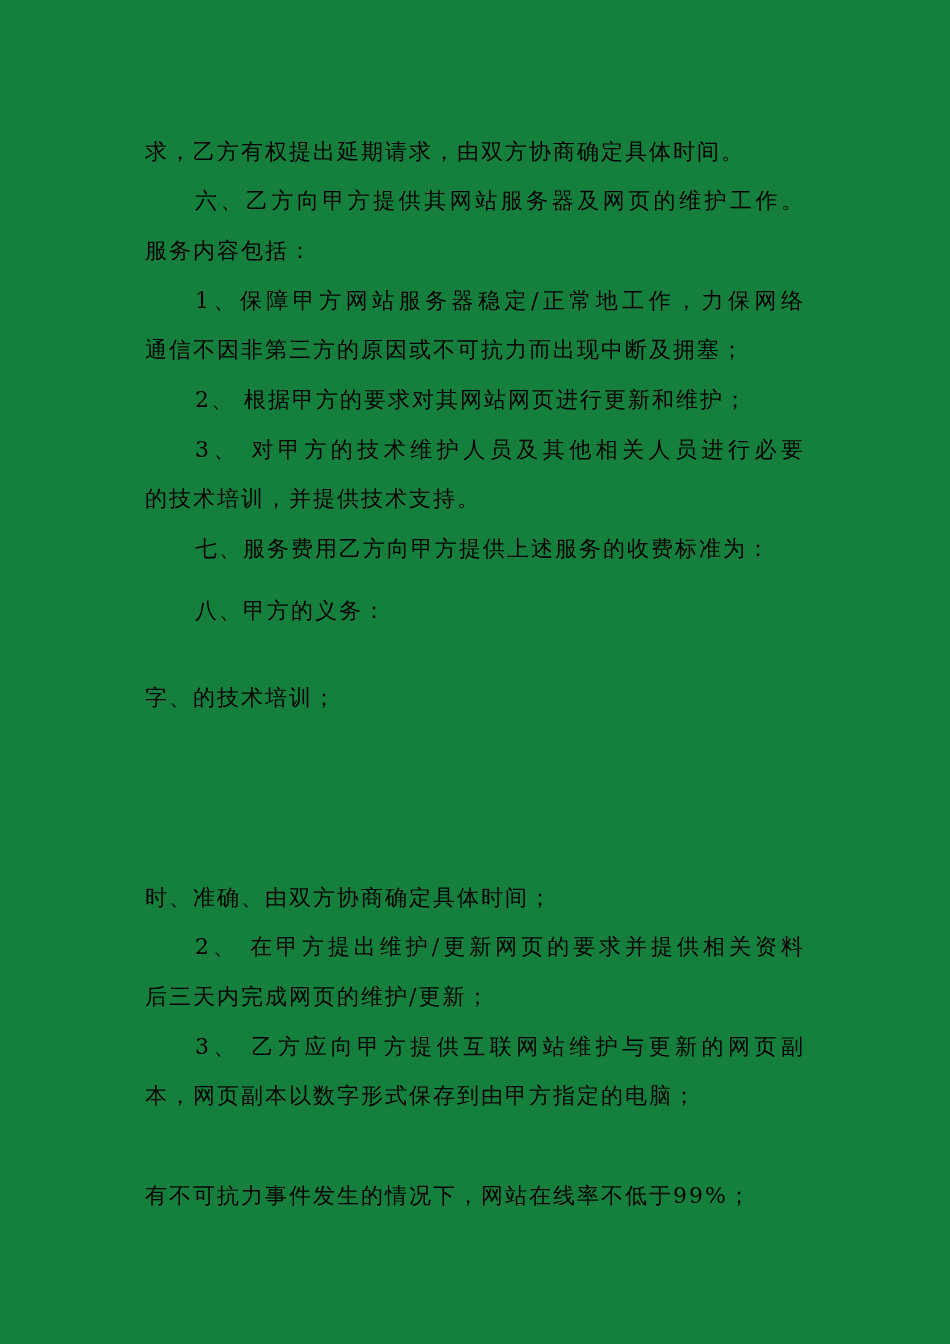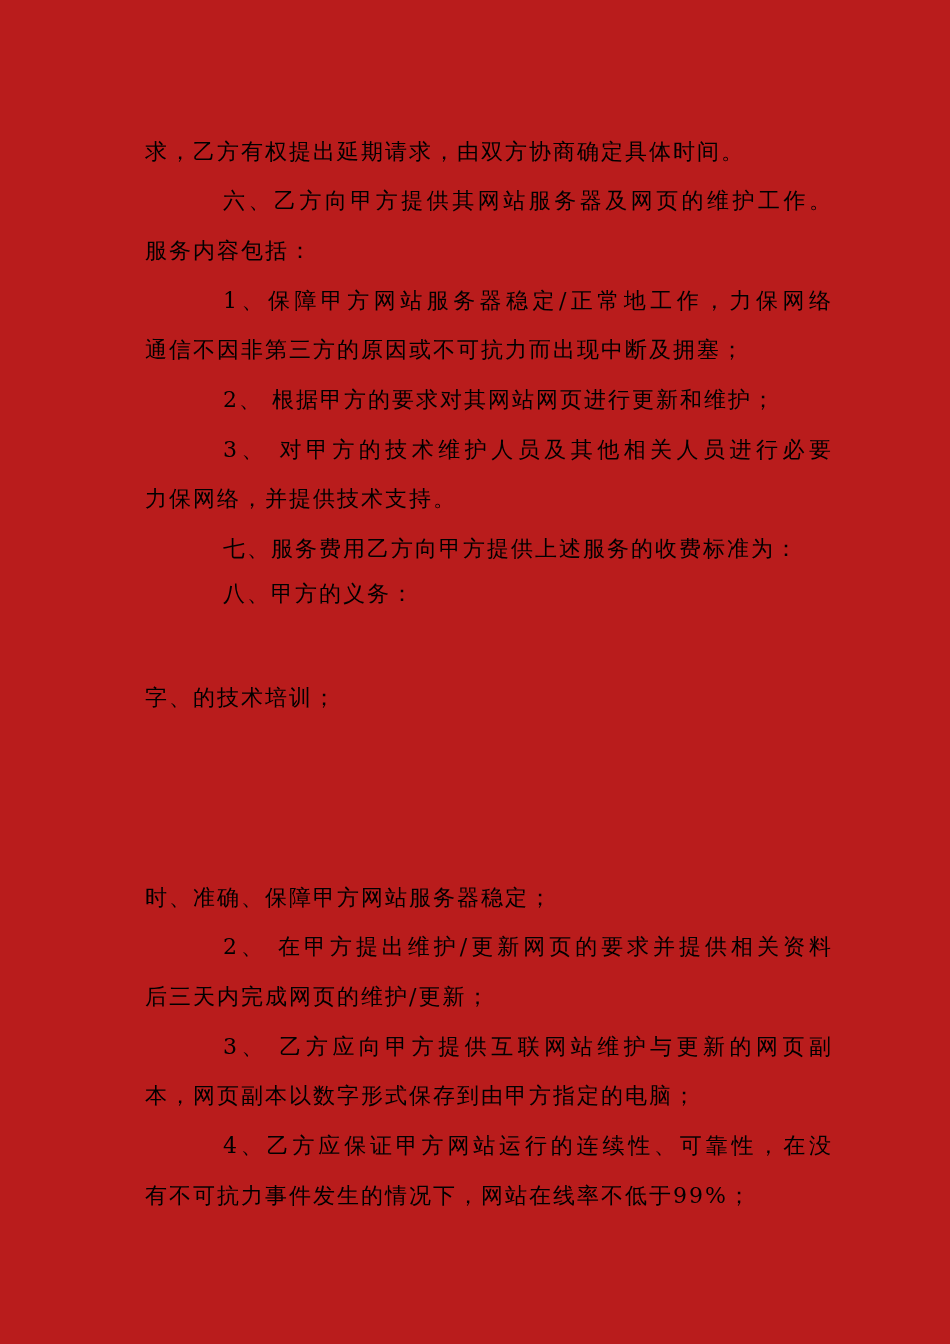--- a/index.html
+++ b/index.html
@@ -14,58 +14,56 @@
       overflow: hidden;
       font-family: "DejaVu Serif", "Liberation Serif", serif;
       color: #000000;
     }
     .page {
       position: absolute;
       left: 0;
       top: 0;
       width: 950px;
       height: 1344px;
-      background: #b91c1c;
+      background: #15803d;
     }
     .line {
       position: absolute;
       left: 145px;
       width: 660px;
       height: 30px;
       line-height: 30px;
       font-size: 22px;
       white-space: nowrap;
       text-align: justify;
       text-align-last: justify;
       letter-spacing: 2px;
     }
     .line.indent {
       left: 195px;
       width: 610px;
-      margin-left: 28px;
     }
     .line.last {
       text-align-last: left;
     }
   </style>
 </head>
 <body>
 
 <div class="page">
   <div class="line last" style="top:137px">求，乙方有权提出延期请求，由双方协商确定具体时间。</div>
   <div class="line indent" style="top:186px">六、乙方向甲方提供其网站服务器及网页的维护工作。</div>
   <div class="line last" style="top:236px">服务内容包括：</div>
   <div class="line indent" style="top:286px">1、保障甲方网站服务器稳定/正常地工作，力保网络</div>
   <div class="line last" style="top:335px">通信不因非第三方的原因或不可抗力而出现中断及拥塞；</div>
   <div class="line indent last" style="top:385px">2、 根据甲方的要求对其网站网页进行更新和维护；</div>
   <div class="line indent" style="top:435px">3、 对甲方的技术维护人员及其他相关人员进行必要</div>
-  <div class="line last" style="top:484px">力保网络，并提供技术支持。</div>
+  <div class="line last" style="top:484px">的技术培训，并提供技术支持。</div>
   <div class="line indent last" style="top:534px">七、服务费用乙方向甲方提供上述服务的收费标准为：</div>
-  <div class="line indent last" style="top:579px">八、甲方的义务：</div>
+  <div class="line indent last" style="top:596px">八、甲方的义务：</div>
   <div class="line last" style="top:683px">字、的技术培训；</div>
-  <div class="line last" style="top:883px">时、准确、保障甲方网站服务器稳定；</div>
+  <div class="line last" style="top:883px">时、准确、由双方协商确定具体时间；</div>
   <div class="line indent" style="top:932px">2、 在甲方提出维护/更新网页的要求并提供相关资料</div>
   <div class="line last" style="top:982px">后三天内完成网页的维护/更新；</div>
   <div class="line indent" style="top:1032px">3、 乙方应向甲方提供互联网站维护与更新的网页副</div>
   <div class="line last" style="top:1081px">本，网页副本以数字形式保存到由甲方指定的电脑；</div>
-  <div class="line indent" style="top:1131px">4、乙方应保证甲方网站运行的连续性、可靠性，在没</div>
   <div class="line last" style="top:1181px">有不可抗力事件发生的情况下，网站在线率不低于99%；</div>
 </div>
 
 </body></html>

